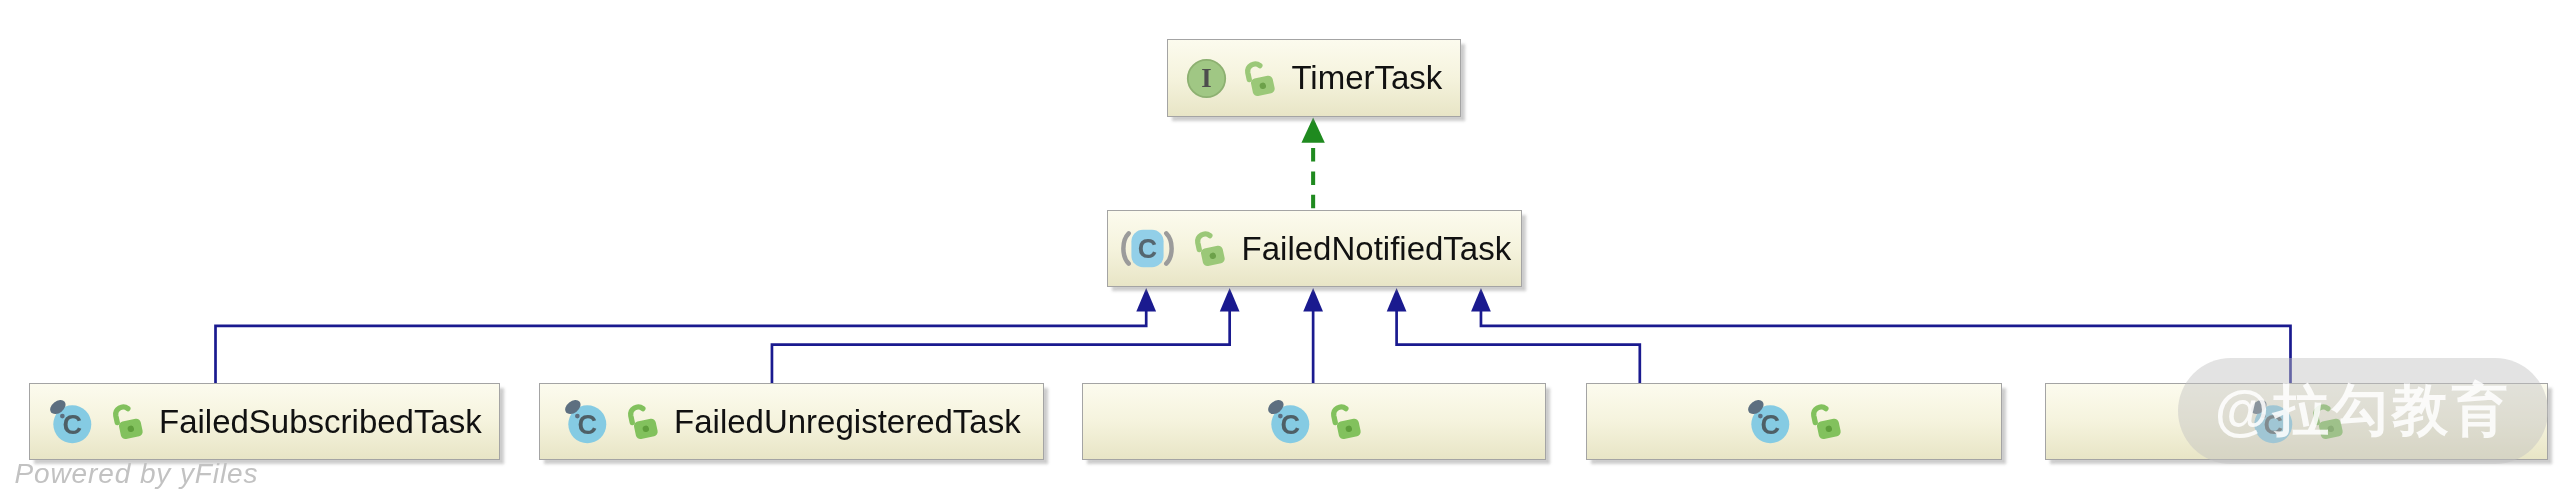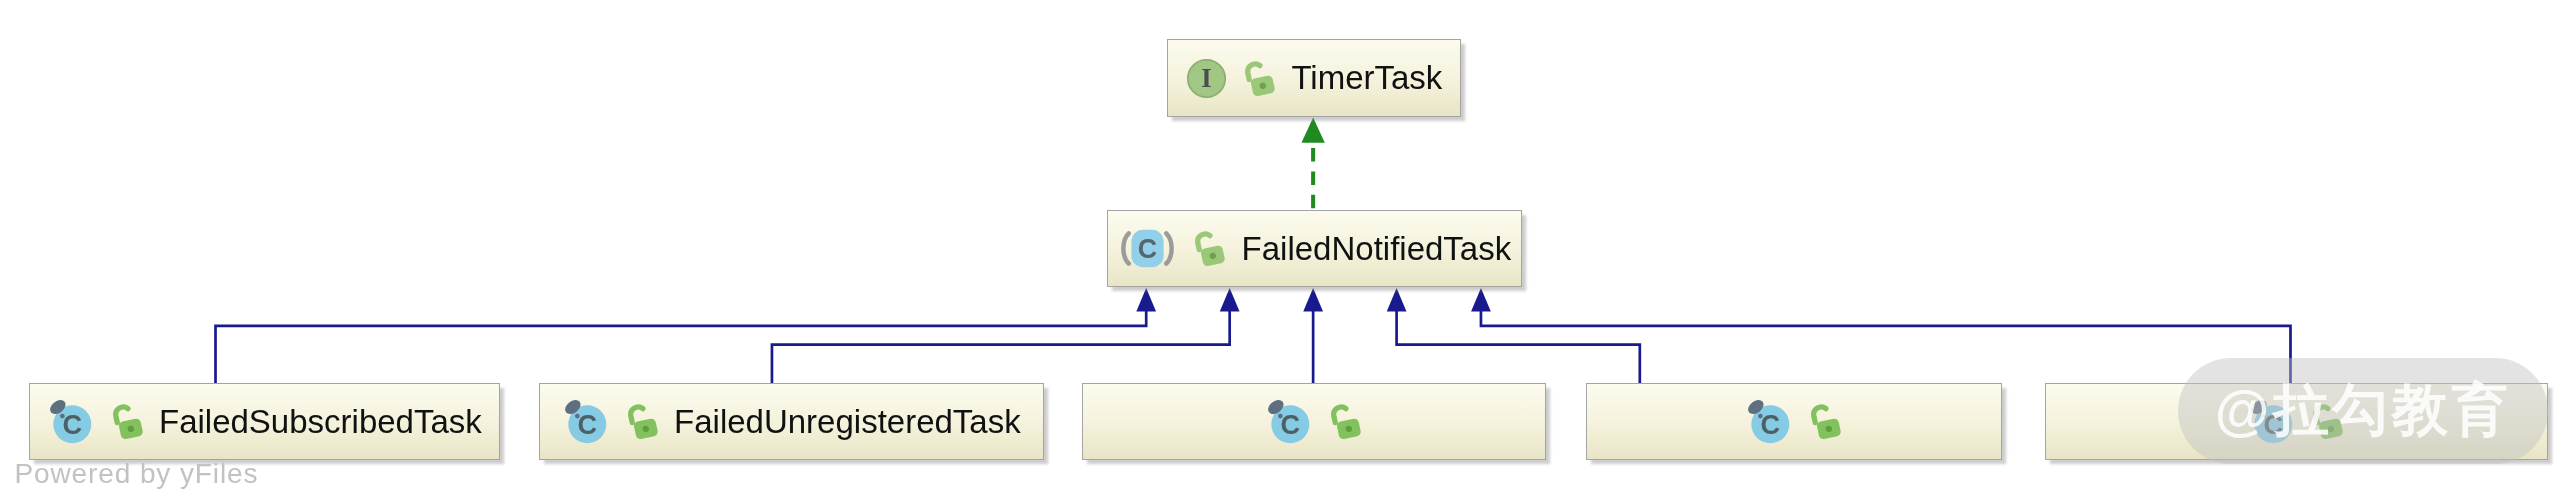--- a/index.html
+++ b/index.html
@@ -46,20 +46,21 @@
     white-space:nowrap;
   }
   #footer-credit {
     position:absolute;
     left:14.4px; top:458px;
     font-size:28px;
     letter-spacing:0.9px;
     color:#c2c2c2;
     z-index:3;
     white-space:nowrap;
+    font-style:italic;
   }
 </style>
 </head>
 <body>
 
 <div id="canvas">
 
   <svg id="edges" width="2576" height="499" viewBox="0 0 2870 556">
 
     <g>

